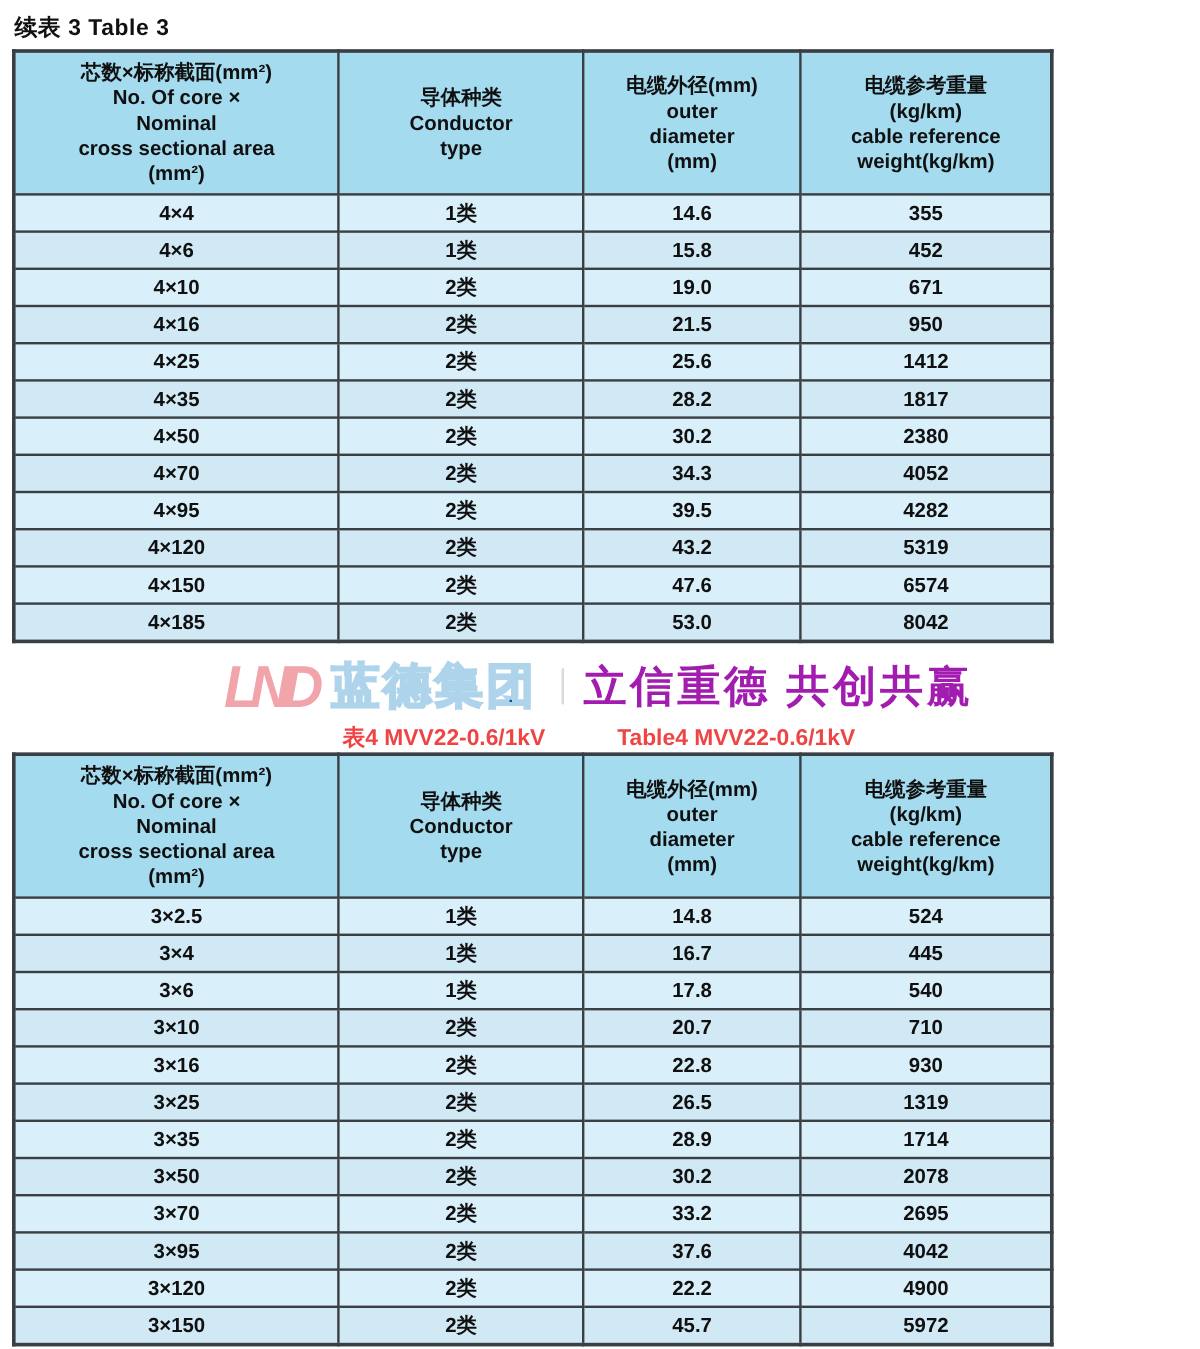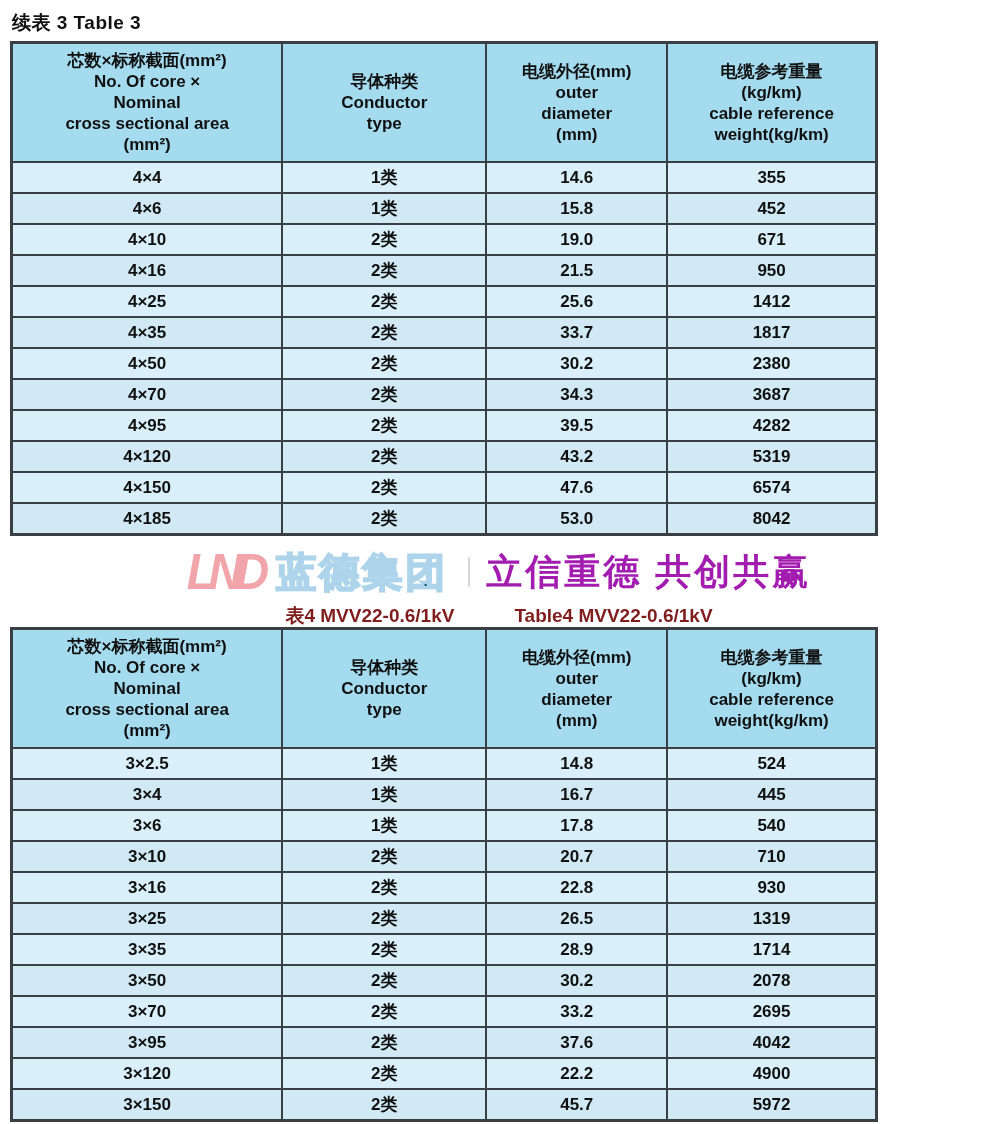--- a/index.html
+++ b/index.html
@@ -69,21 +69,21 @@
   .brand-divider{
     width:2px;height:30px;background:#d9d9d9;
     margin:0 16px 0 20px;
   }
   .brand-tagline{
     font-size:36px;font-weight:bold;color:#a21caf;
     letter-spacing:3px;line-height:30px;white-space:nowrap;
   }
   .table4-caption{
     display:flex;justify-content:center;gap:60px;
-    font-size:19px;font-weight:bold;color:#7f1d1d;
+    font-size:19px;font-weight:bold;color:#ef4444;
     margin-top:0px;line-height:22px;
   }
 </style>
 </head>
 <body>
 
 <div class="page">
 
   <div class="top-caption">续表 3  Table 3</div>
 
@@ -149,34 +149,34 @@
         </tr>
         <tr>
           <td>4×25</td>
           <td>2类</td>
           <td>25.6</td>
           <td>1412</td>
         </tr>
         <tr>
           <td>4×35</td>
           <td>2类</td>
-          <td>33.7</td>
+          <td>28.2</td>
           <td>1817</td>
         </tr>
         <tr>
           <td>4×50</td>
           <td>2类</td>
           <td>30.2</td>
           <td>2380</td>
         </tr>
         <tr>
           <td>4×70</td>
           <td>2类</td>
           <td>34.3</td>
-          <td>3687</td>
+          <td>4052</td>
         </tr>
         <tr>
           <td>4×95</td>
           <td>2类</td>
           <td>39.5</td>
           <td>4282</td>
         </tr>
         <tr>
           <td>4×120</td>
           <td>2类</td>

